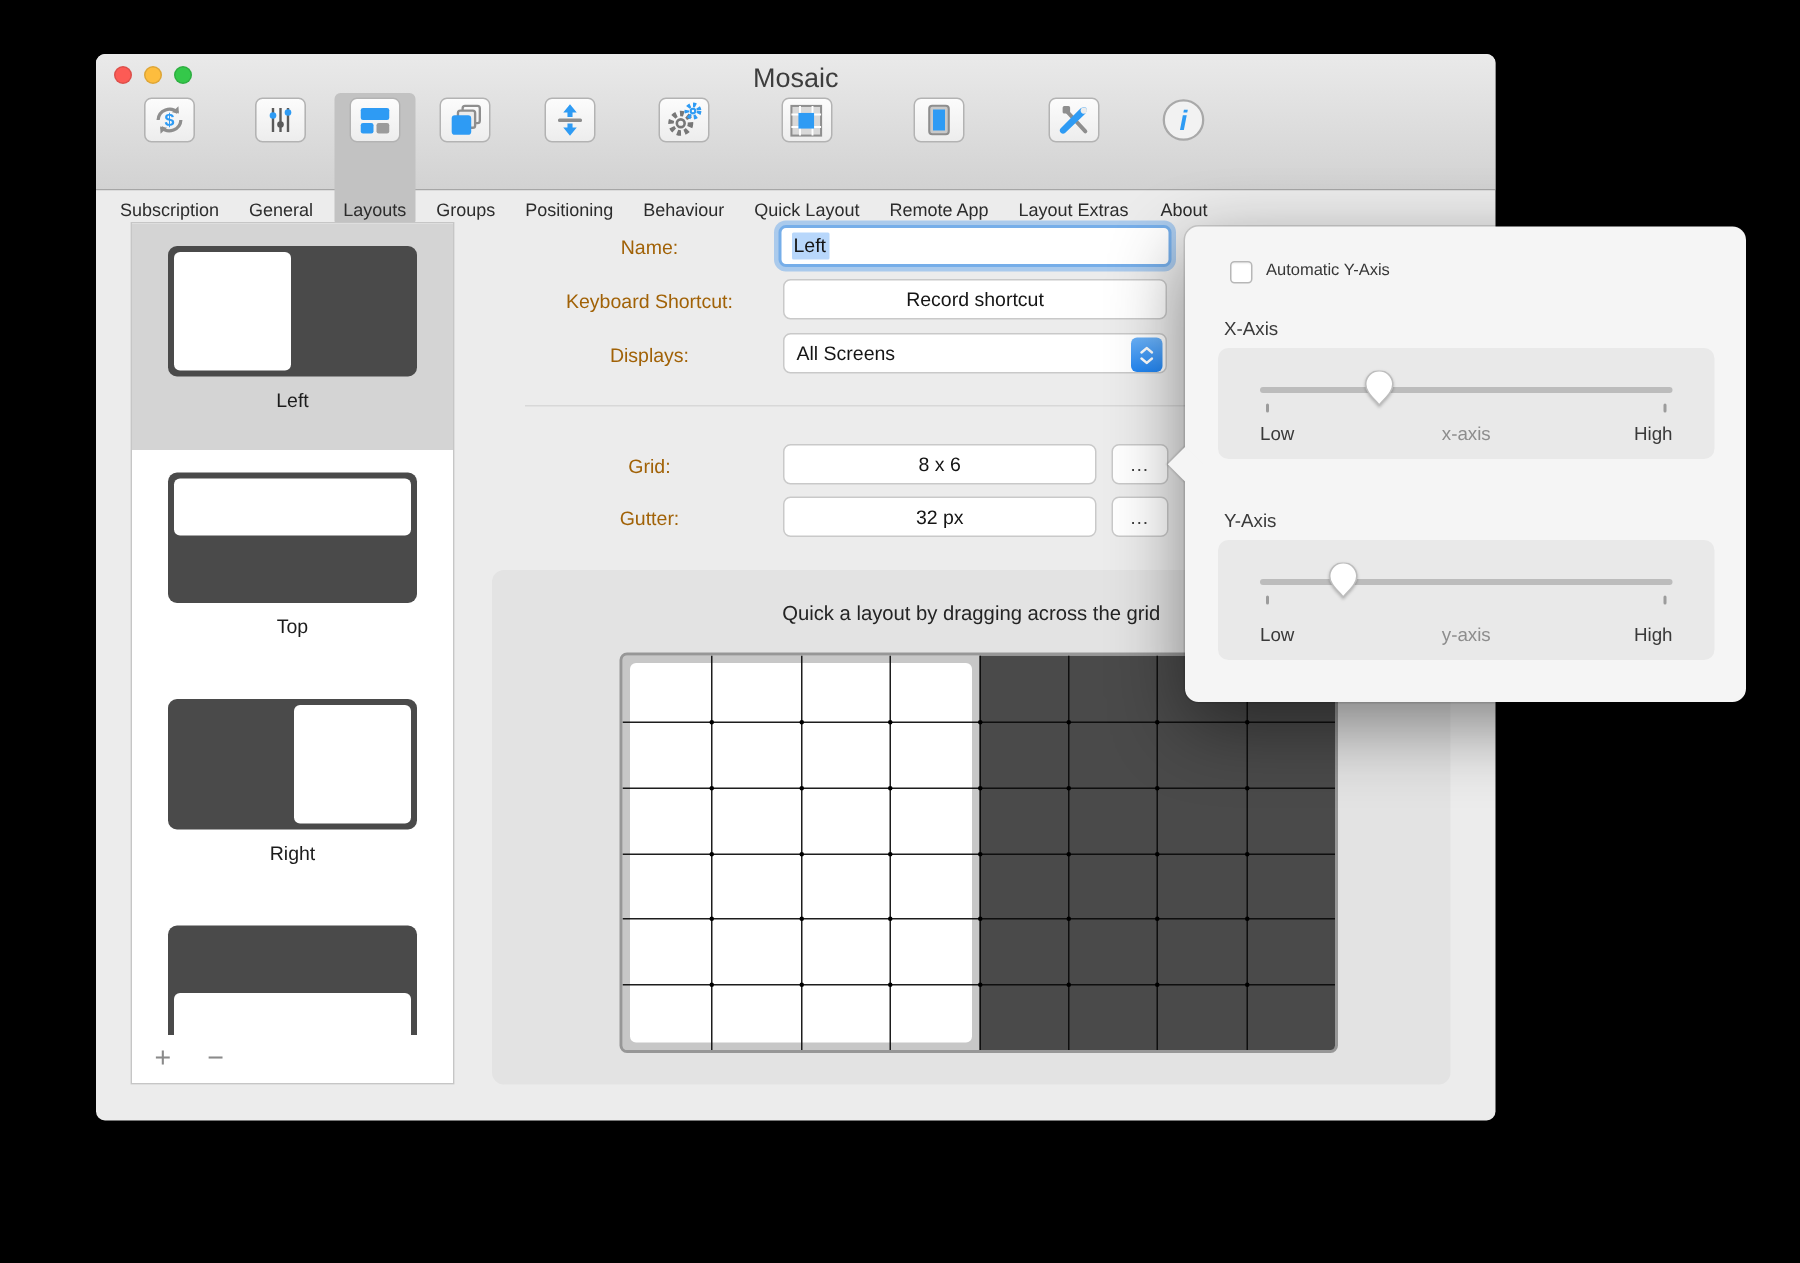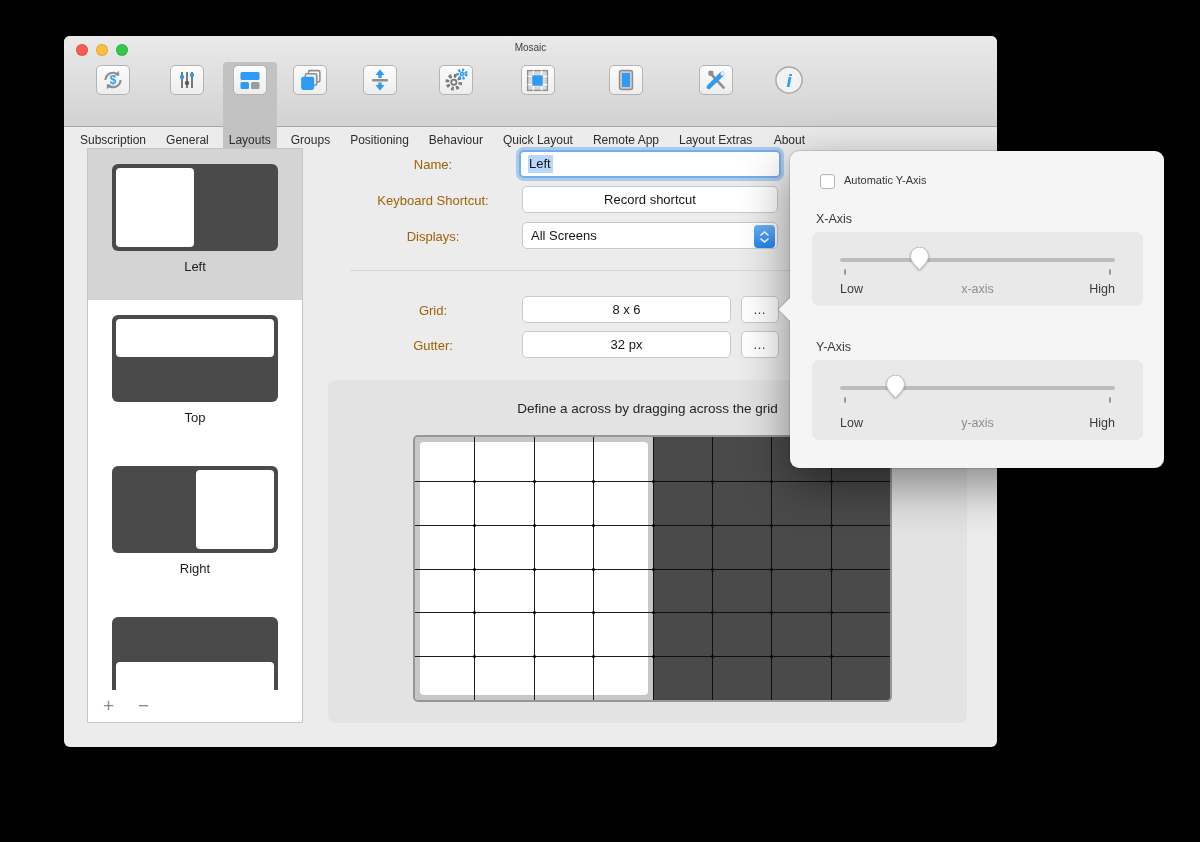--- a/index.html
+++ b/index.html
@@ -6,21 +6,21 @@
   html,body{width:1200px;height:842px;}
   body{background:#000;position:relative;overflow:hidden;}
 
   
   #window{position:absolute;left:64px;top:36px;width:933px;height:711px;border-radius:6px;
           background:#ececec;box-shadow:0 24px 70px rgba(0,0,0,.65);}
   .chrome{position:absolute;top:0;left:0;right:0;height:91px;border-radius:6px 6px 0 0;
           background:linear-gradient(#eaeaea,#d2d2d2);border-bottom:1px solid #a6a6a6;}
   .traffic{position:absolute;top:8px;left:12px;display:flex;gap:8px;}
   .light{width:12px;height:12px;border-radius:50%;border:1px solid rgba(0,0,0,.12);}
-  .title{position:absolute;top:6px;left:0;right:0;text-align:center;font-size:10px;color:#3d3d3d;}
+  .title{position:absolute;top:6px;left:0;right:0;text-align:center;font-size:18px;color:#3d3d3d;}
   .toolbar{position:absolute;top:26px;left:10px;height:64px;display:flex;align-items:flex-start;gap:8px;}
   .tb-item{display:flex;flex-direction:column;align-items:center;gap:3px;padding:3px 6px 4px;border-radius:4px;}
   .tb-item.selected{background:#c2c2c2;}
   .tile{width:34px;height:30px;border-radius:5px;background:linear-gradient(#fcfcfc,#ededed);
         border:1px solid #b3b3b3;display:flex;align-items:center;justify-content:center;}
   .tile.plain{background:transparent;border-color:transparent;}
   .tb-label{font-size:12px;color:#2c2c2c;white-space:nowrap;margin-top:35px;}
 
   
   .sidebar{position:absolute;left:23px;top:112px;width:216px;height:575px;background:#fff;border:1px solid #c6c6c6;}
@@ -261,21 +261,21 @@
 
   <div class="flabel" style="left:289px;top:267px;">Grid:</div>
   <div class="field center" id="grid-field">8 x 6</div>
   <div class="field center more-btn" id="grid-more">…</div>
 
   <div class="flabel" style="left:289px;top:302px;">Gutter:</div>
   <div class="field center" id="gutter-field">32 px</div>
   <div class="field center more-btn" id="gutter-more">…</div>
 
   <div class="grid-panel">
-    <div class="instruction">Define a across by dragging across the grid</div>
+    <div class="instruction">Quick a layout by dragging across the grid</div>
     <div class="gridwrap">
       <div class="g-left">
           <div class="gwhite"></div>
         </div>
       <div class="g-right"></div>
       <div id="grid-lines">
           <div class="gline-v" style="left: 59px;"></div>
           <div class="gline-v" style="left: 119px;"></div>
           <div class="gline-v" style="left: 178px;"></div>
           <div class="gline-v" style="left: 238px;"></div>

